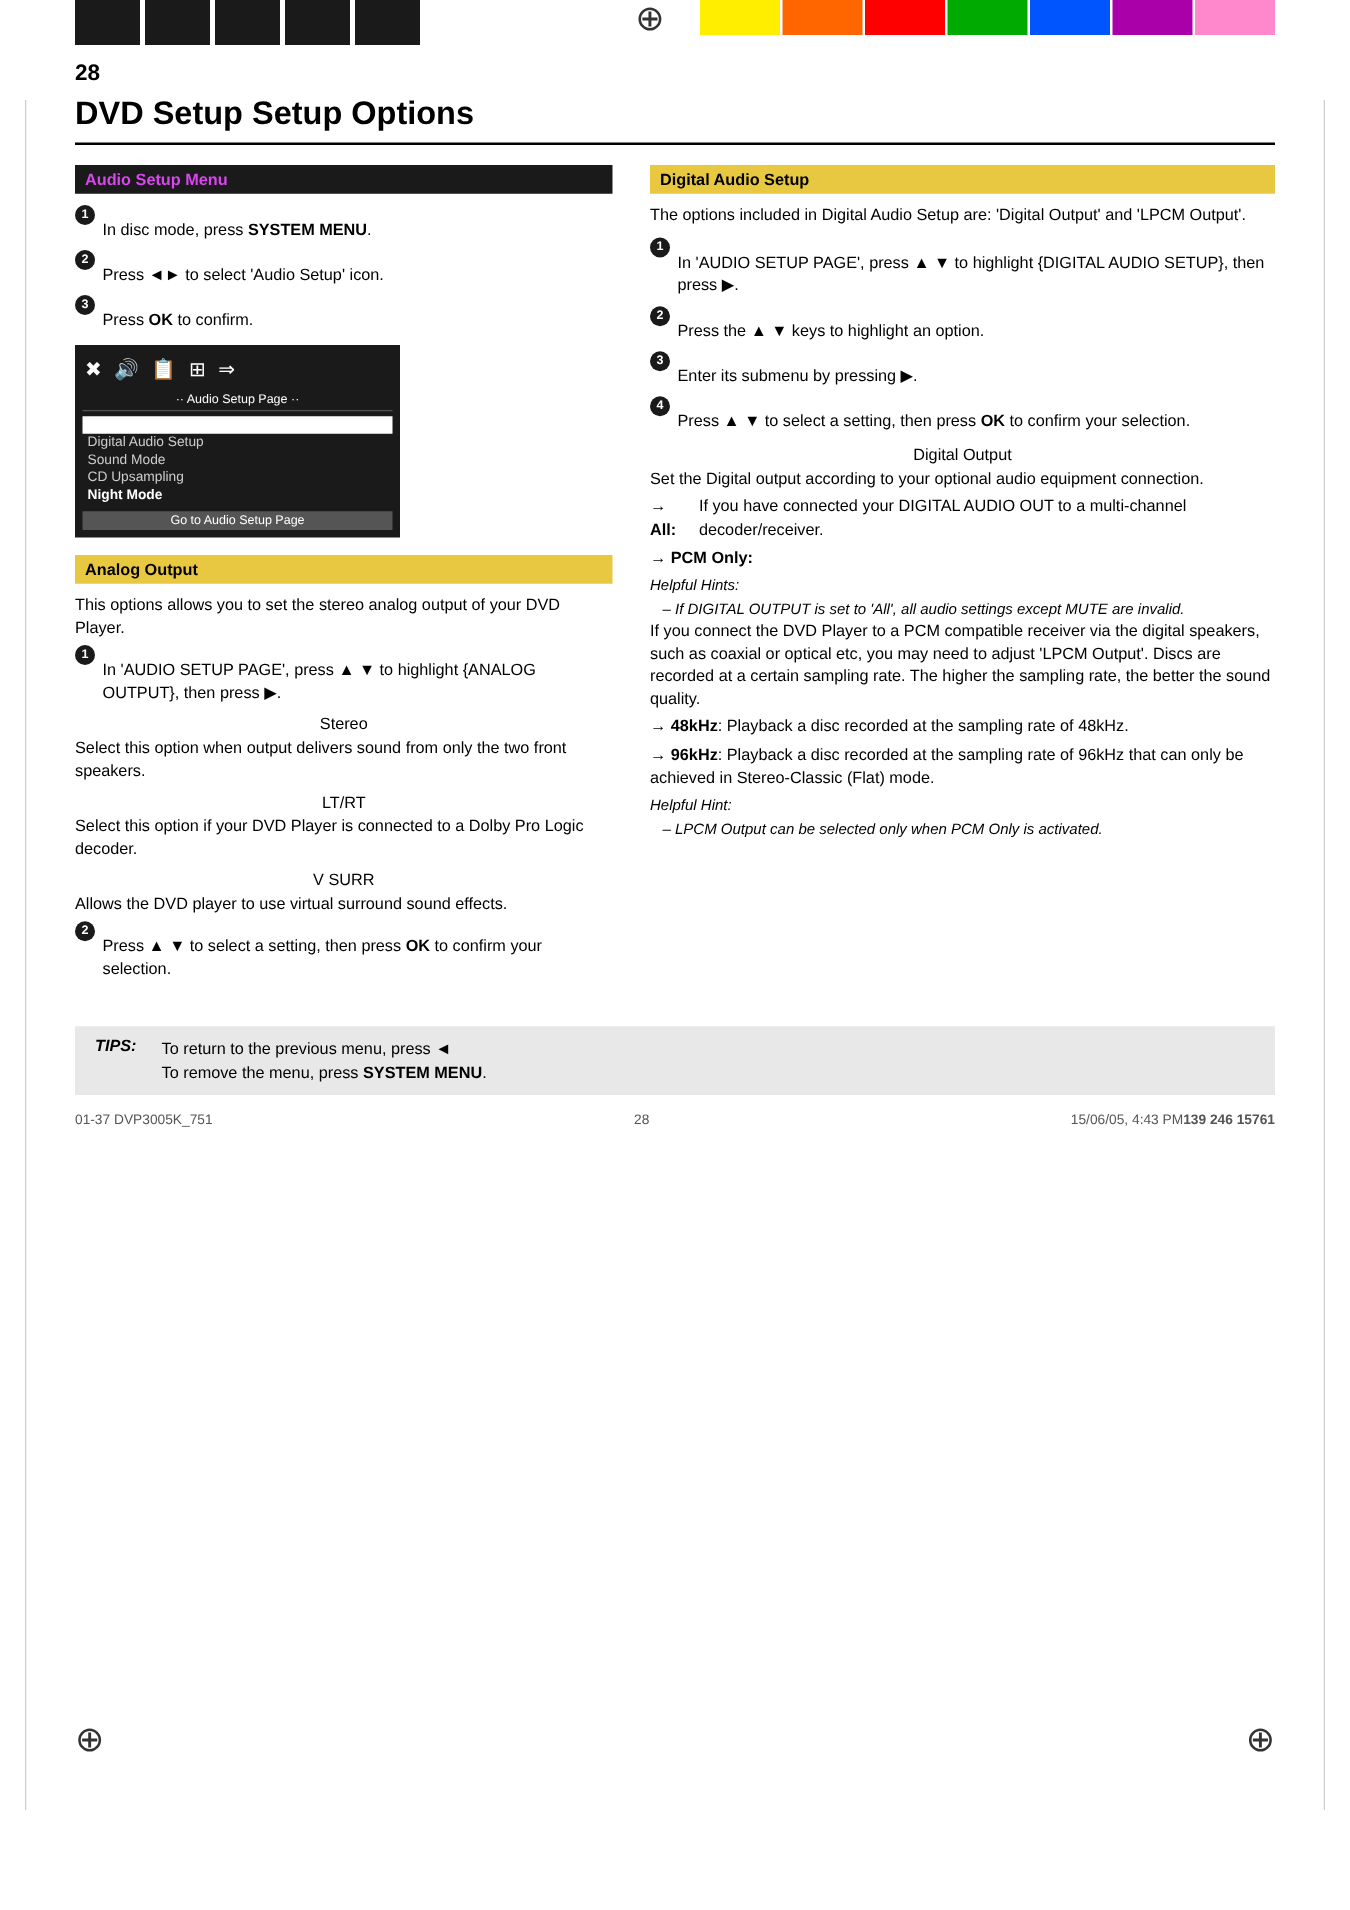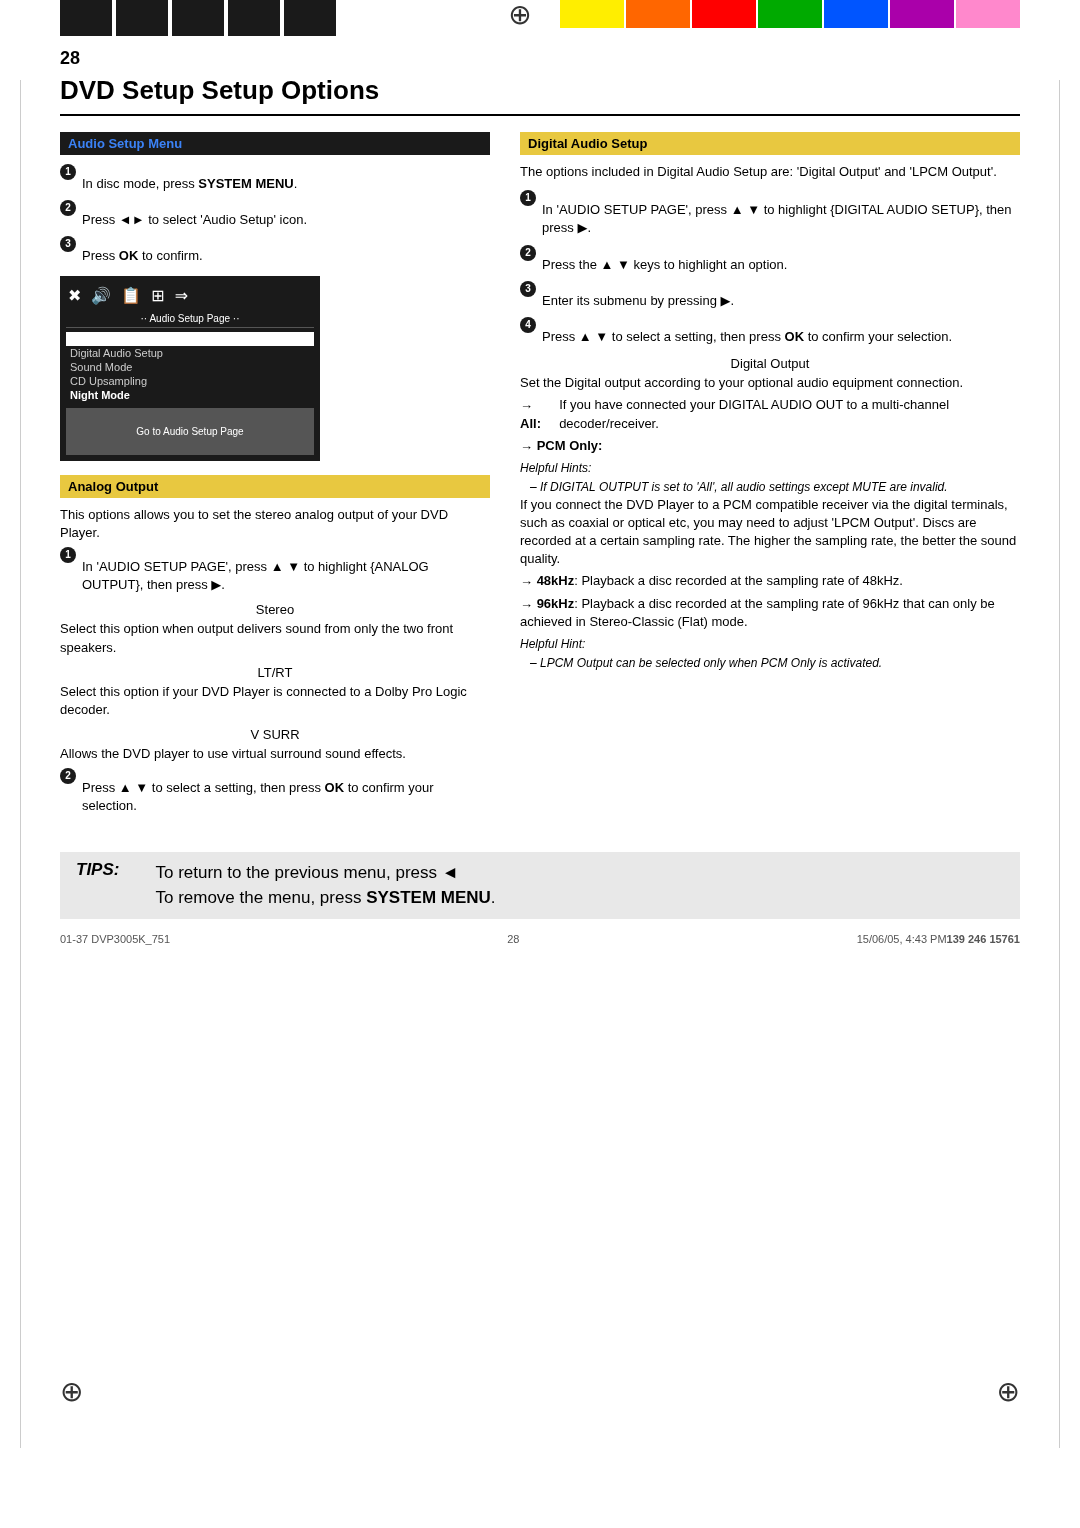--- a/index.html
+++ b/index.html
@@ -69,21 +69,21 @@
     .col-left {
       flex: 0 0 430px;
     }
     .col-right {
       flex: 1;
     }
 
     
     .section-header {
       background: #1a1a1a;
-      color: #3b82f6;
+      color: #d946ef;
       font-weight: bold;
       font-size: 13px;
       padding: 4px 8px;
       margin-bottom: 8px;
     }
     .section-header-yellow {
       background: #e8c840;
       color: #000;
       font-weight: bold;
       font-size: 13px;
@@ -150,21 +150,21 @@
       background: #fff;
       color: #000;
     }
     .menu-item.bold {
       font-weight: bold;
       color: #fff;
     }
     .menu-bottom {
       margin-top: 6px;
       background: #555;
-      padding: 18px 4px;
+      padding: 2px 4px;
       font-size: 10px;
       text-align: center;
     }
 
     
     .sub-label {
       font-weight: normal;
       font-size: 13px;
       margin-top: 8px;
       margin-bottom: 3px;
@@ -200,24 +200,24 @@
       font-size: 12px;
       line-height: 1.4;
       padding-left: 10px;
     }
 
     
     .tips-bar {
       background: #e8e8e8;
       padding: 8px 16px;
       display: flex;
-      gap: 36px;
+      gap: 20px;
       align-items: flex-start;
       margin-top: 30px;
-      font-size: 17px;
+      font-size: 13px;
     }
     .tips-label {
       font-weight: bold;
       font-style: italic;
       flex-shrink: 0;
     }
     .tips-content {
       flex: 1;
       line-height: 1.5;
     }
@@ -410,21 +410,21 @@
         <span>If you have connected your DIGITAL AUDIO OUT to a multi-channel decoder/receiver.</span>
       </div>
 
       <div class="arrow-item">
         <span class="arrow-sym">→ <strong>PCM Only</strong>:</span>
       </div>
 
       <div class="helpful-hints" style="margin-top:6px;">Helpful Hints:</div>
       <div class="hint-text">– If DIGITAL OUTPUT is set to 'All', all audio settings except MUTE are invalid.</div>
 
-      <div class="sub-text">If you connect the DVD Player to a PCM compatible receiver via the digital terminals, such as coaxial or optical etc, you may need to adjust 'LPCM Output'. Discs are recorded at a certain sampling rate. The higher the sampling rate, the better the sound quality.</div>
+      <div class="sub-text">If you connect the DVD Player to a PCM compatible receiver via the digital speakers, such as coaxial or optical etc, you may need to adjust 'LPCM Output'. Discs are recorded at a certain sampling rate. The higher the sampling rate, the better the sound quality.</div>
 
       <div class="arrow-item">
         <span>→ <strong>48kHz</strong>: Playback a disc recorded at the sampling rate of 48kHz.</span>
       </div>
 
       <div class="arrow-item">
         <span>→ <strong>96kHz</strong>: Playback a disc recorded at the sampling rate of 96kHz that can only be achieved in Stereo-Classic (Flat) mode.</span>
       </div>
 
       <div class="helpful-hints" style="margin-top:6px;">Helpful Hint:</div>

